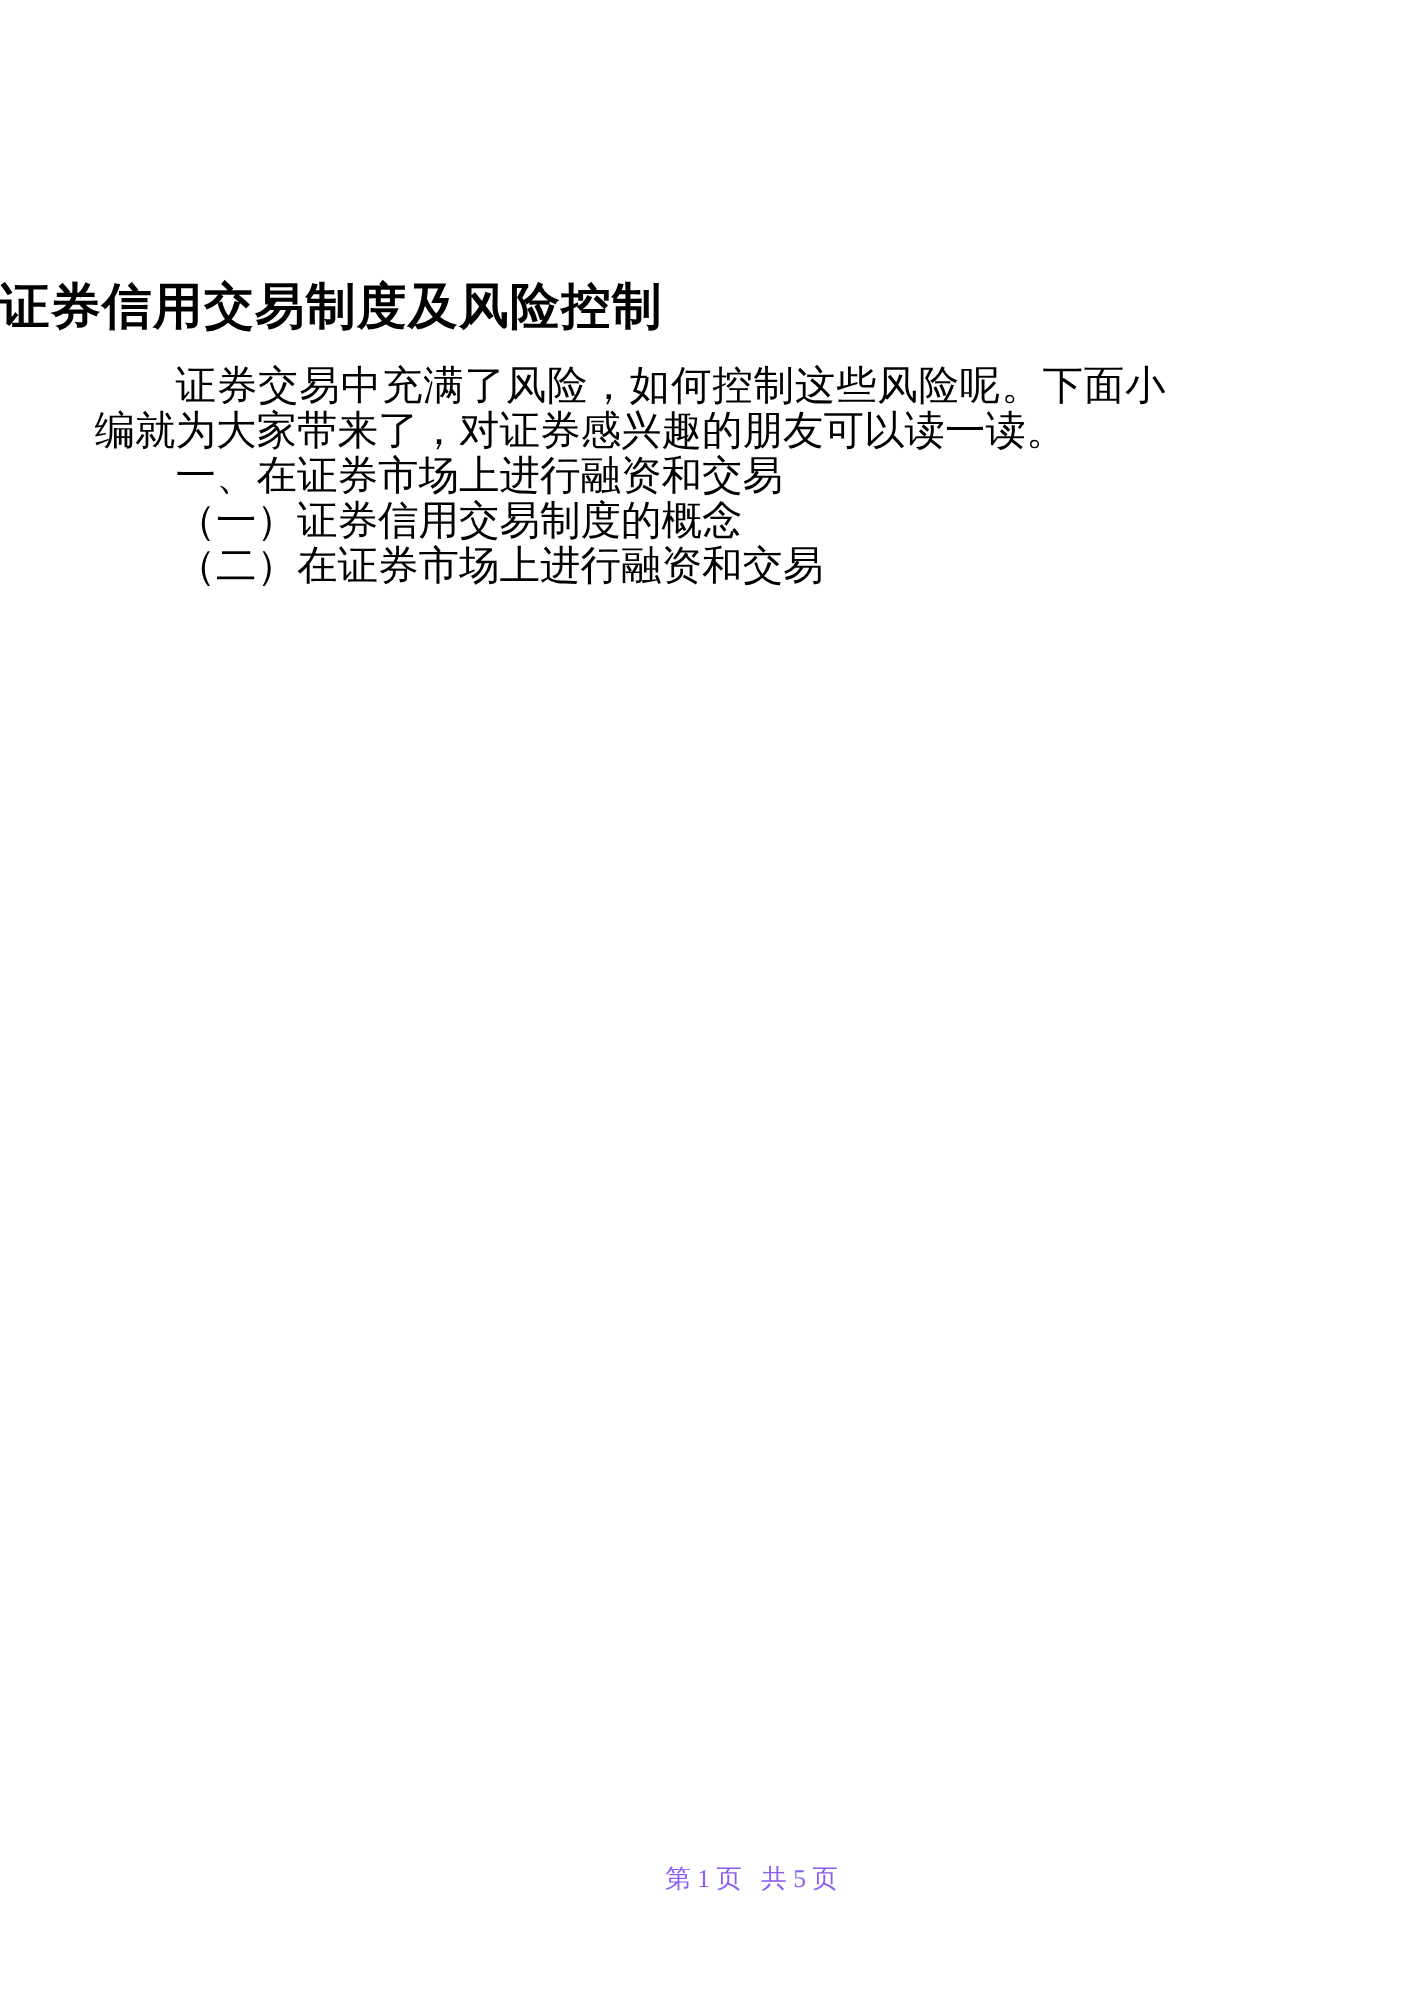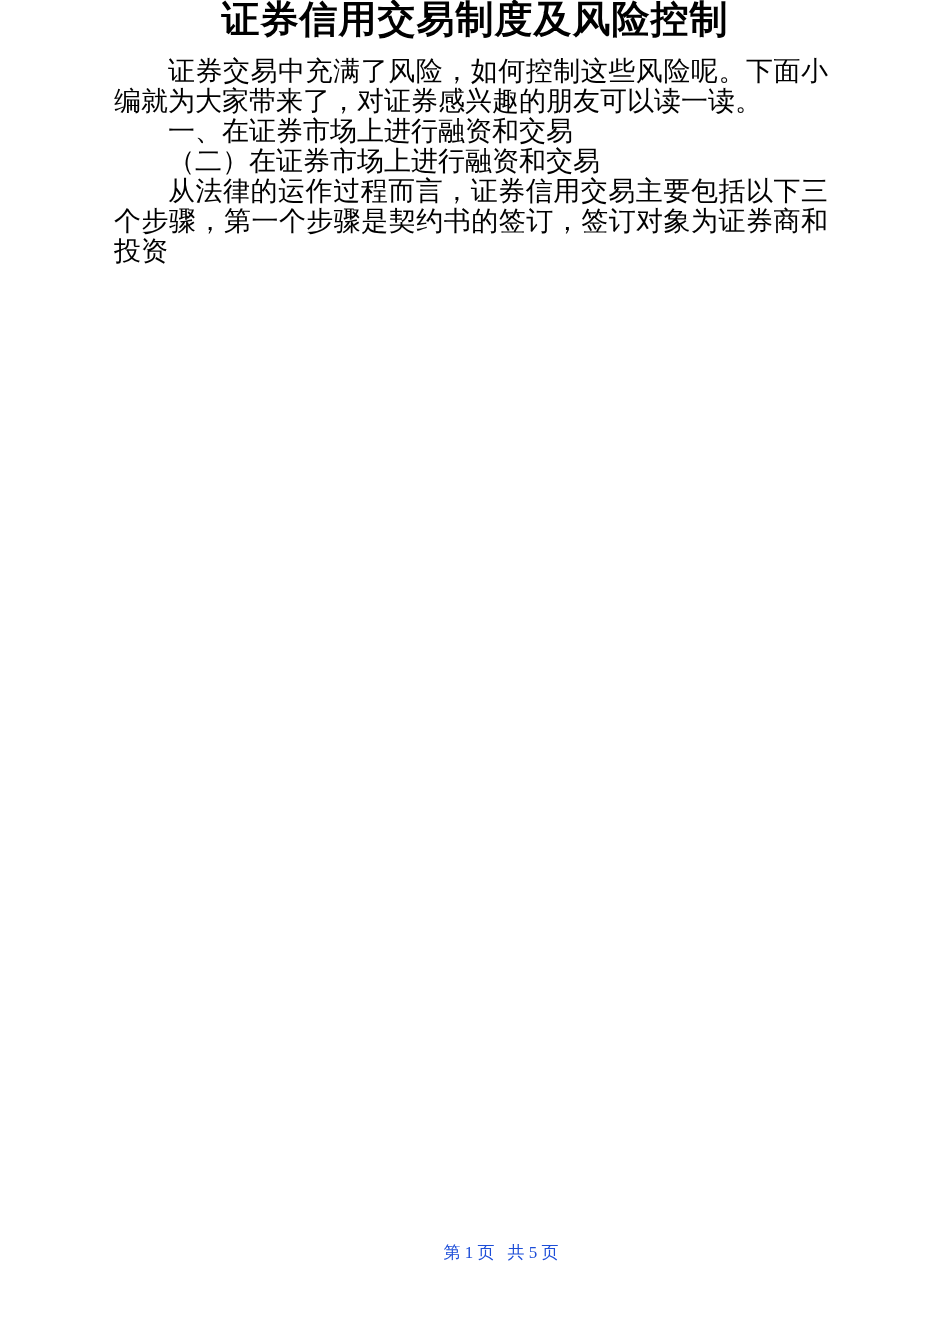--- a/index.html
+++ b/index.html
@@ -11,29 +11,29 @@
     position: relative;
     width: 950px;
     height: 1344px;
     background: #ffffff;
     overflow: hidden;
     font-family: "Liberation Serif", "DejaVu Serif", serif;
     color: #000000;
   }
   .doc-title {
     margin: 0;
-    text-align: center;
-    font-size: 38px;
+    padding-top: 186px;
+    font-size: 33px;
     line-height: 38px;
     font-weight: 700;
     letter-spacing: 1px;
   }
   .content {
     width: 714px;
-    margin-left: 114px;
+    margin-left: 63px;
     margin-top: 18px;
     font-size: 27px;
     line-height: 30px;
     text-align: justify;
     text-justify: inter-ideograph;
   }
   .para {
     margin: 0;
     text-indent: 2em;
   }
@@ -43,37 +43,37 @@
   .footer {
     position: absolute;
     top: 1241px;
     left: 0;
     width: 100%;
     padding-left: 52px;
     box-sizing: border-box;
     text-align: center;
     font-size: 17px;
     line-height: 24px;
-    color: #1d4ed8;
+    color: #8b5cf6;
   }
   .footer .page-count {
     margin-left: 13px;
   }
 </style>
 </head>
 <body>
 
 <div class="page">
 
   <h1 class="doc-title">证券信用交易制度及风险控制</h1>
 
   <div class="content">
     <p class="para">证券交易中充满了风险，如何控制这些风险呢。下面小编就为大家带来了，对证券感兴趣的朋友可以读一读。</p>
     <p class="para">一、在证券市场上进行融资和交易</p>
+    <p class="para">（一）证券信用交易制度的概念</p>
     <p class="para">（二）在证券市场上进行融资和交易</p>
-    <p class="para">从法律的运作过程而言，证券信用交易主要包括以下三个步骤，第一个步骤是契约书的签订，签订对象为证券商和投资</p>
   </div>
 
   <div class="footer">
     <span class="page-number">第 1 页</span><span class="page-count">共 5 页</span>
   </div>
 
 </div>
 
 </body></html>

